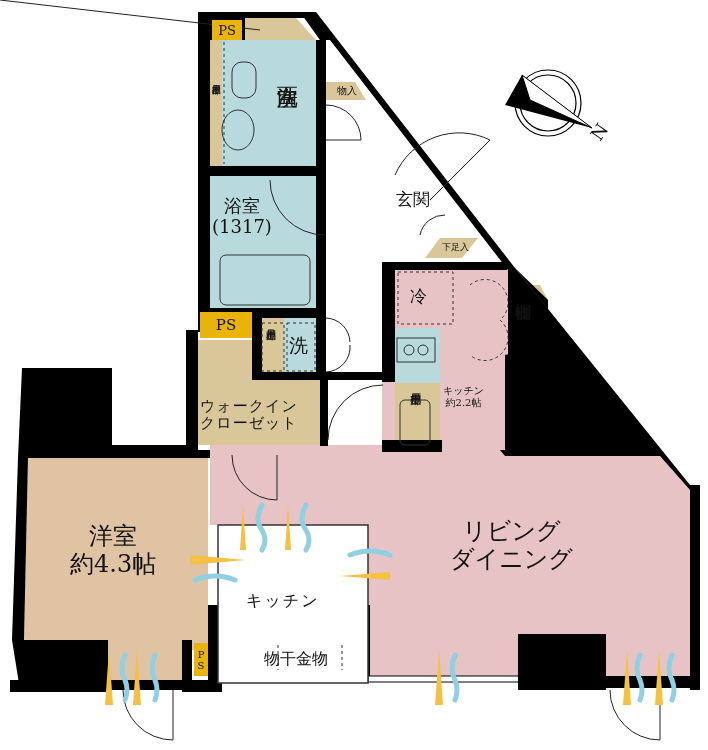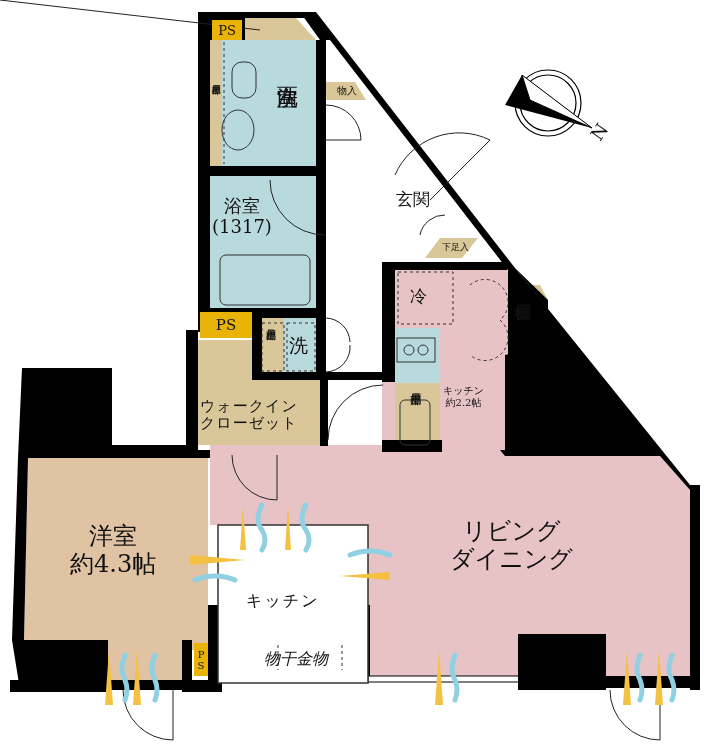--- a/index.html
+++ b/index.html
@@ -166,18 +166,18 @@
   <div class="lbl" style="left:443px;top:385px;font-size:10px;">
     <div>キッチン</div>
     <div>約2.2帖</div>
   </div>
   <div class="lbl v" style="left:408px;top:385px;font-size:11px;">上部吊戸棚</div>
   <div class="lbl" style="left:70px;top:523px;font-size:24px;">
     <div>洋室</div>
     <div>約4.3帖</div>
   </div>
   <div class="lbl" style="left:246px;top:592px;font-size:16px;letter-spacing:2px;">キッチン</div>
-  <div class="lbl" style="left:264px;top:650px;font-size:16px;font-style:italic;">物干金物</div>
+  <div class="lbl" style="left:264px;top:650px;font-size:16px;">物干金物</div>
   <div class="lbl" style="left:450px;top:518px;font-size:24px;">
     <div>リビング</div>
     <div>ダイニング</div>
   </div>
 </div>
 
 </body></html>

